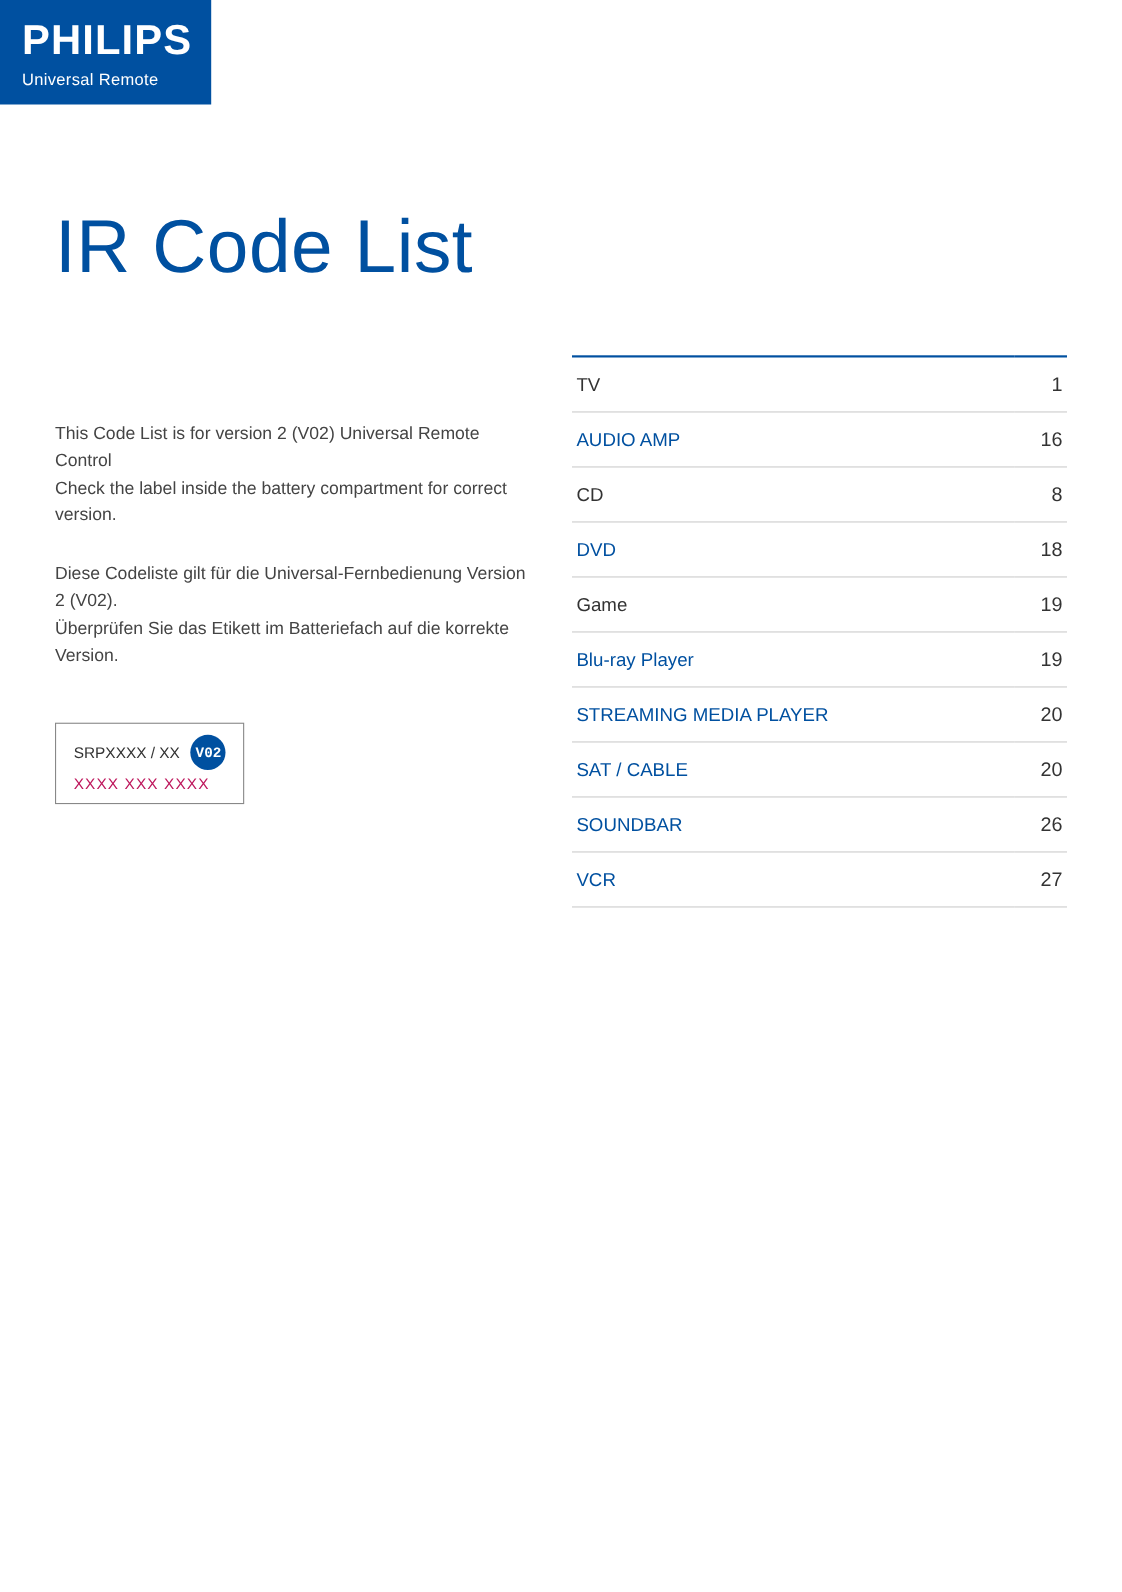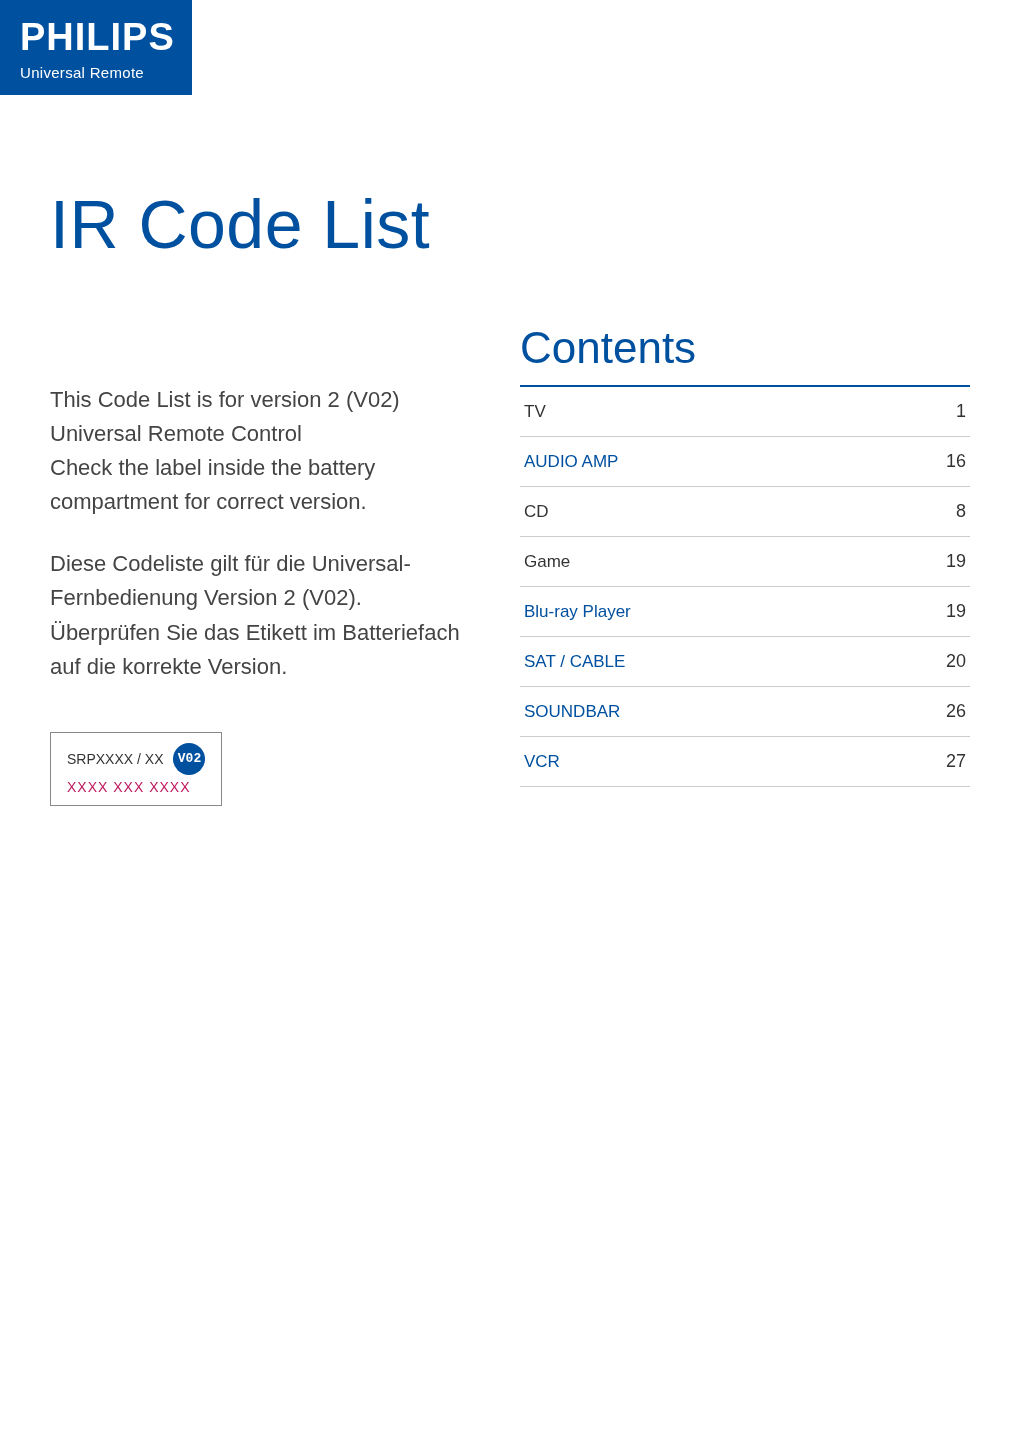--- a/index.html
+++ b/index.html
@@ -72,21 +72,21 @@
       padding-top: 0;
     }
 
     
     .desc-block {
       margin-bottom: 28px;
     }
 
     .desc-text {
       color: #444444;
-      font-size: 22px;
+      font-size: 16px;
       line-height: 1.55;
     }
 
     
     .version-box {
       border: 1.5px solid #888888;
       display: inline-block;
       padding: 10px 16px;
       margin-top: 20px;
       font-size: 14px;
@@ -204,45 +204,52 @@
           <span>SRPXXXX / XX</span>
           <span class="version-badge">V02</span>
         </div>
         <div class="version-box-line2">XXXX XXX XXXX</div>
       </div>
 
     </div>
 
     <div class="right-col">
 
-      <h2 class="contents-title">Contents</h2>
 
       <table class="contents-table">
         <tbody id="contents-tbody">
         <tr class="row-dark">
               <td class="item-name">TV</td>
               <td class="item-page">1</td>
             </tr>
             <tr class="row-blue">
               <td class="item-name blue">AUDIO AMP</td>
               <td class="item-page">16</td>
             </tr>
             <tr class="row-dark">
               <td class="item-name">CD</td>
               <td class="item-page">8</td>
             </tr>
+            <tr class="row-blue">
+              <td class="item-name blue">DVD</td>
+              <td class="item-page">18</td>
+            </tr>
             <tr class="row-dark">
               <td class="item-name">Game</td>
               <td class="item-page">19</td>
             </tr>
             <tr class="row-blue">
               <td class="item-name blue">Blu-ray Player</td>
               <td class="item-page">19</td>
             </tr>
             <tr class="row-blue">
+              <td class="item-name blue">STREAMING MEDIA PLAYER</td>
+              <td class="item-page">20</td>
+            </tr>
+            <tr class="row-blue">
               <td class="item-name blue">SAT / CABLE</td>
               <td class="item-page">20</td>
             </tr>
             <tr class="row-blue">
               <td class="item-name blue">SOUNDBAR</td>
               <td class="item-page">26</td>
             </tr>
             <tr class="row-blue">
               <td class="item-name blue">VCR</td>
               <td class="item-page">27</td>

